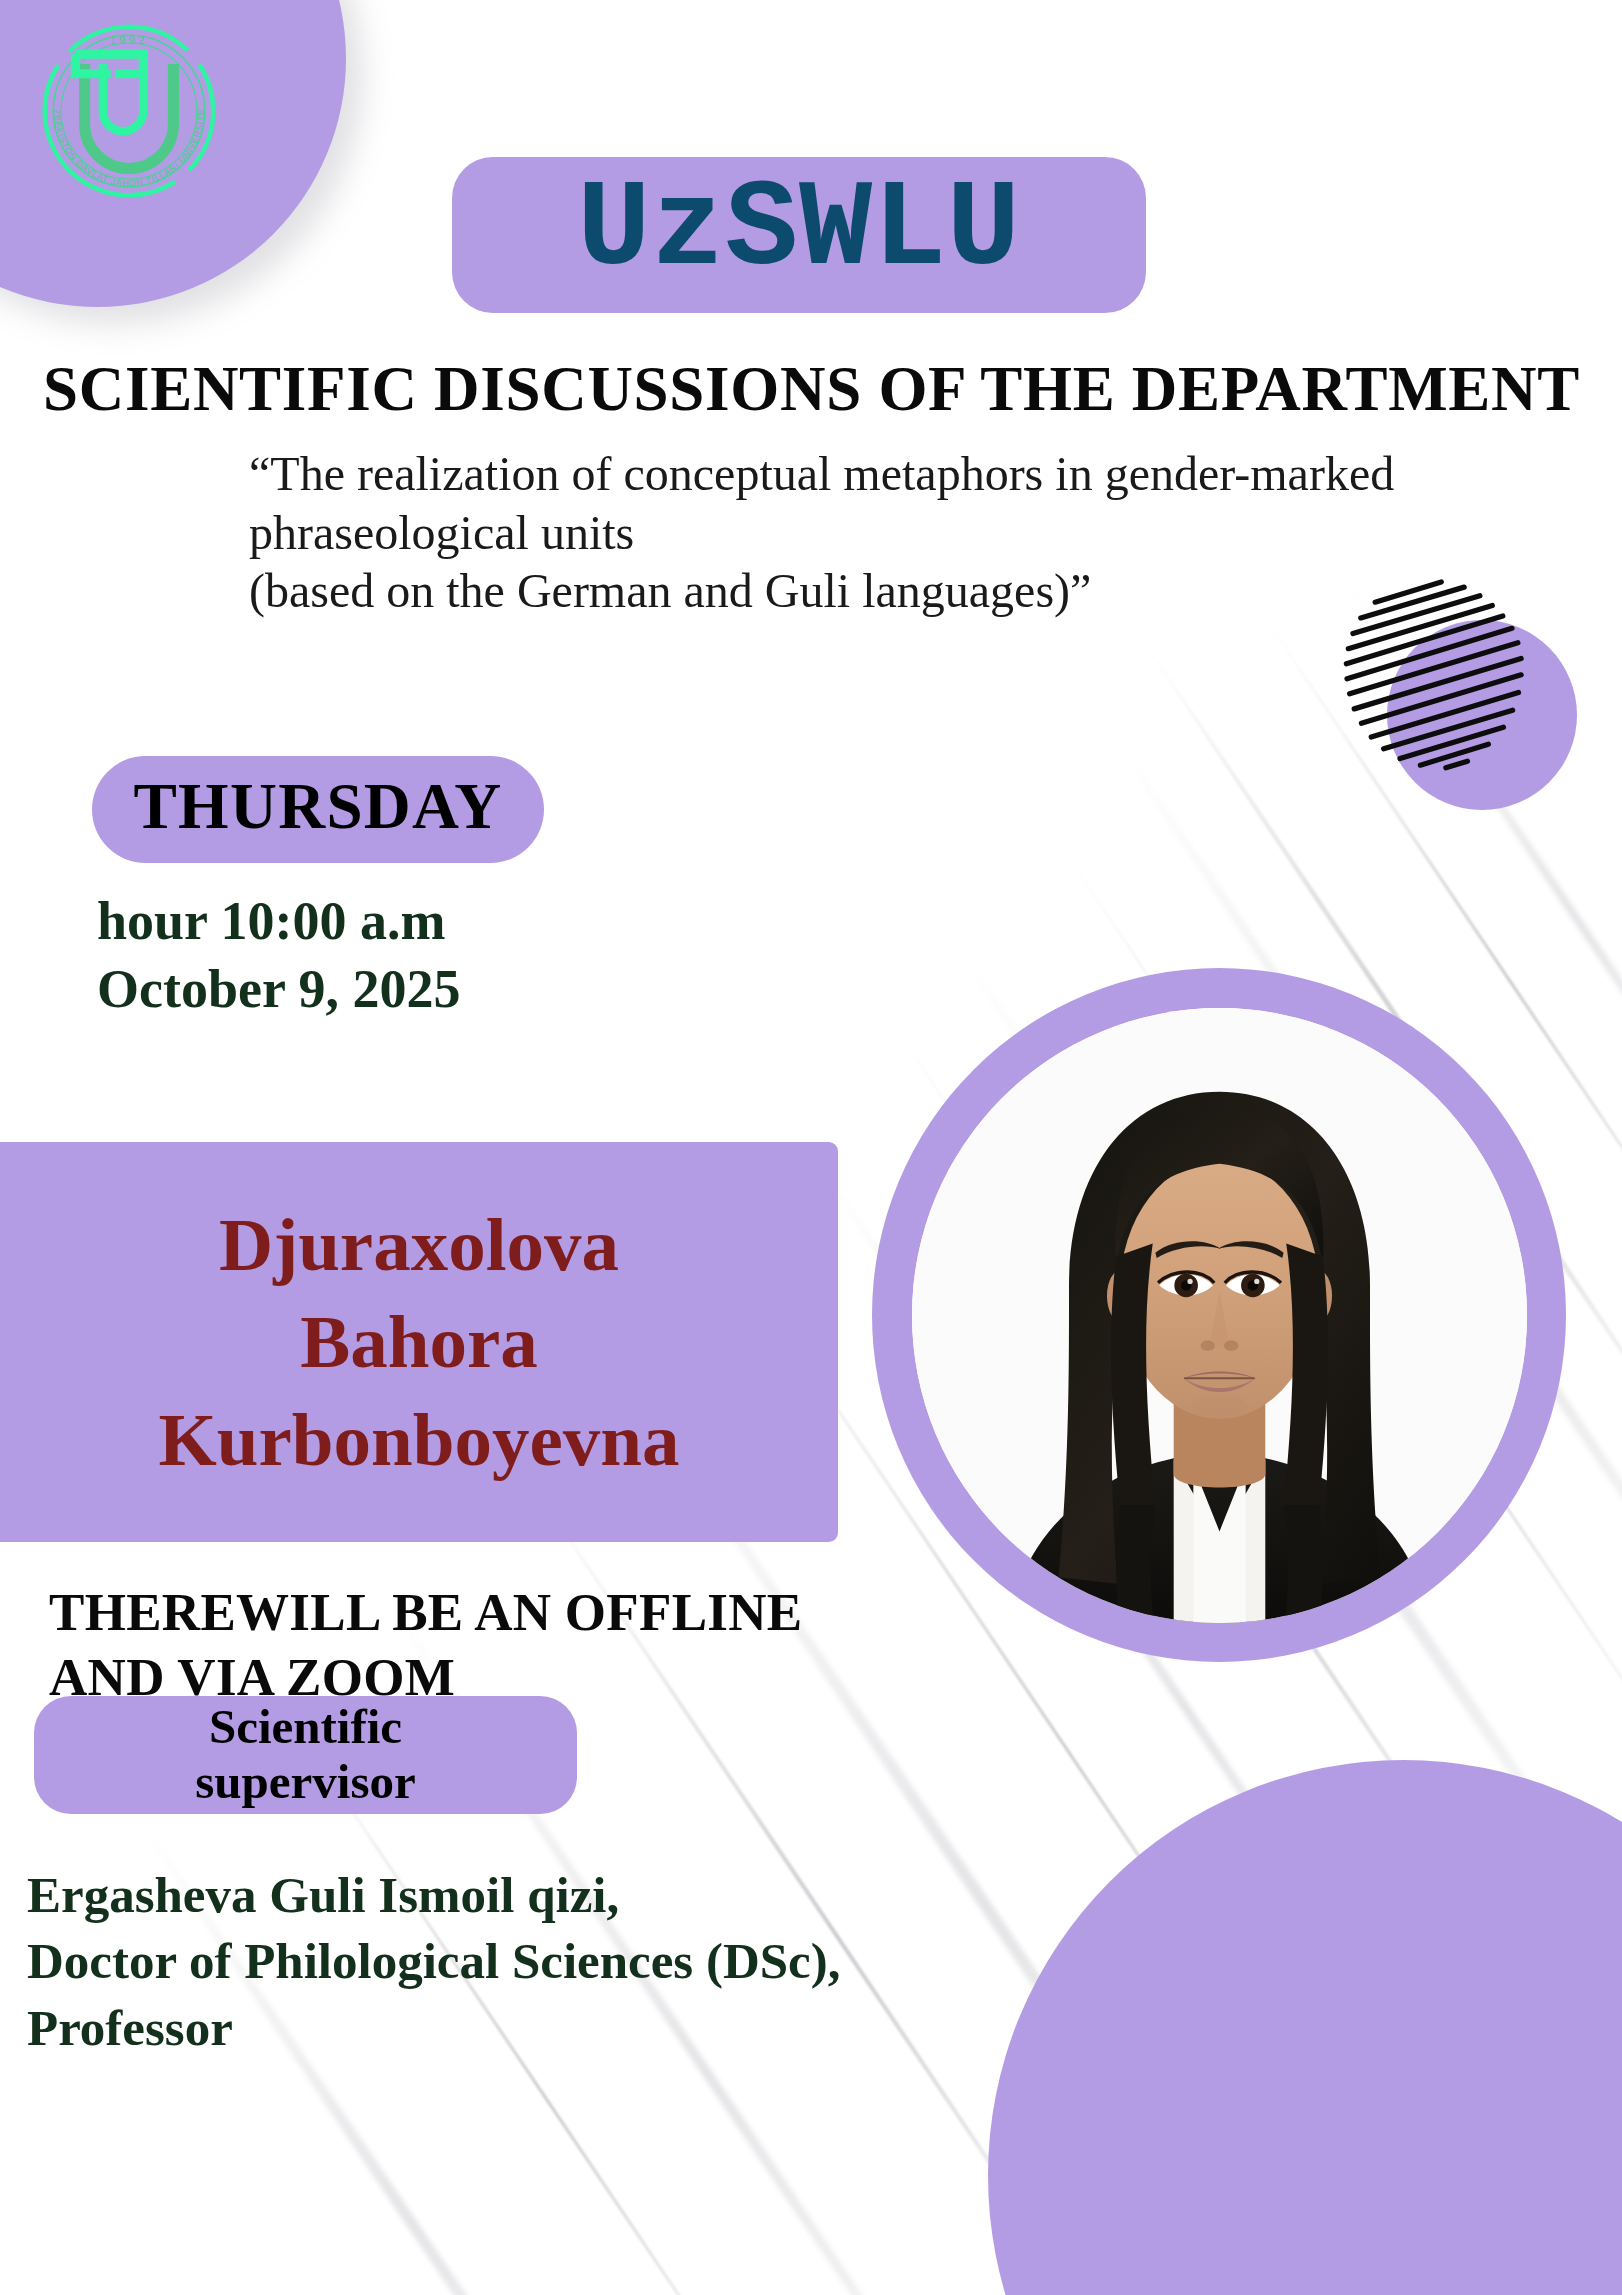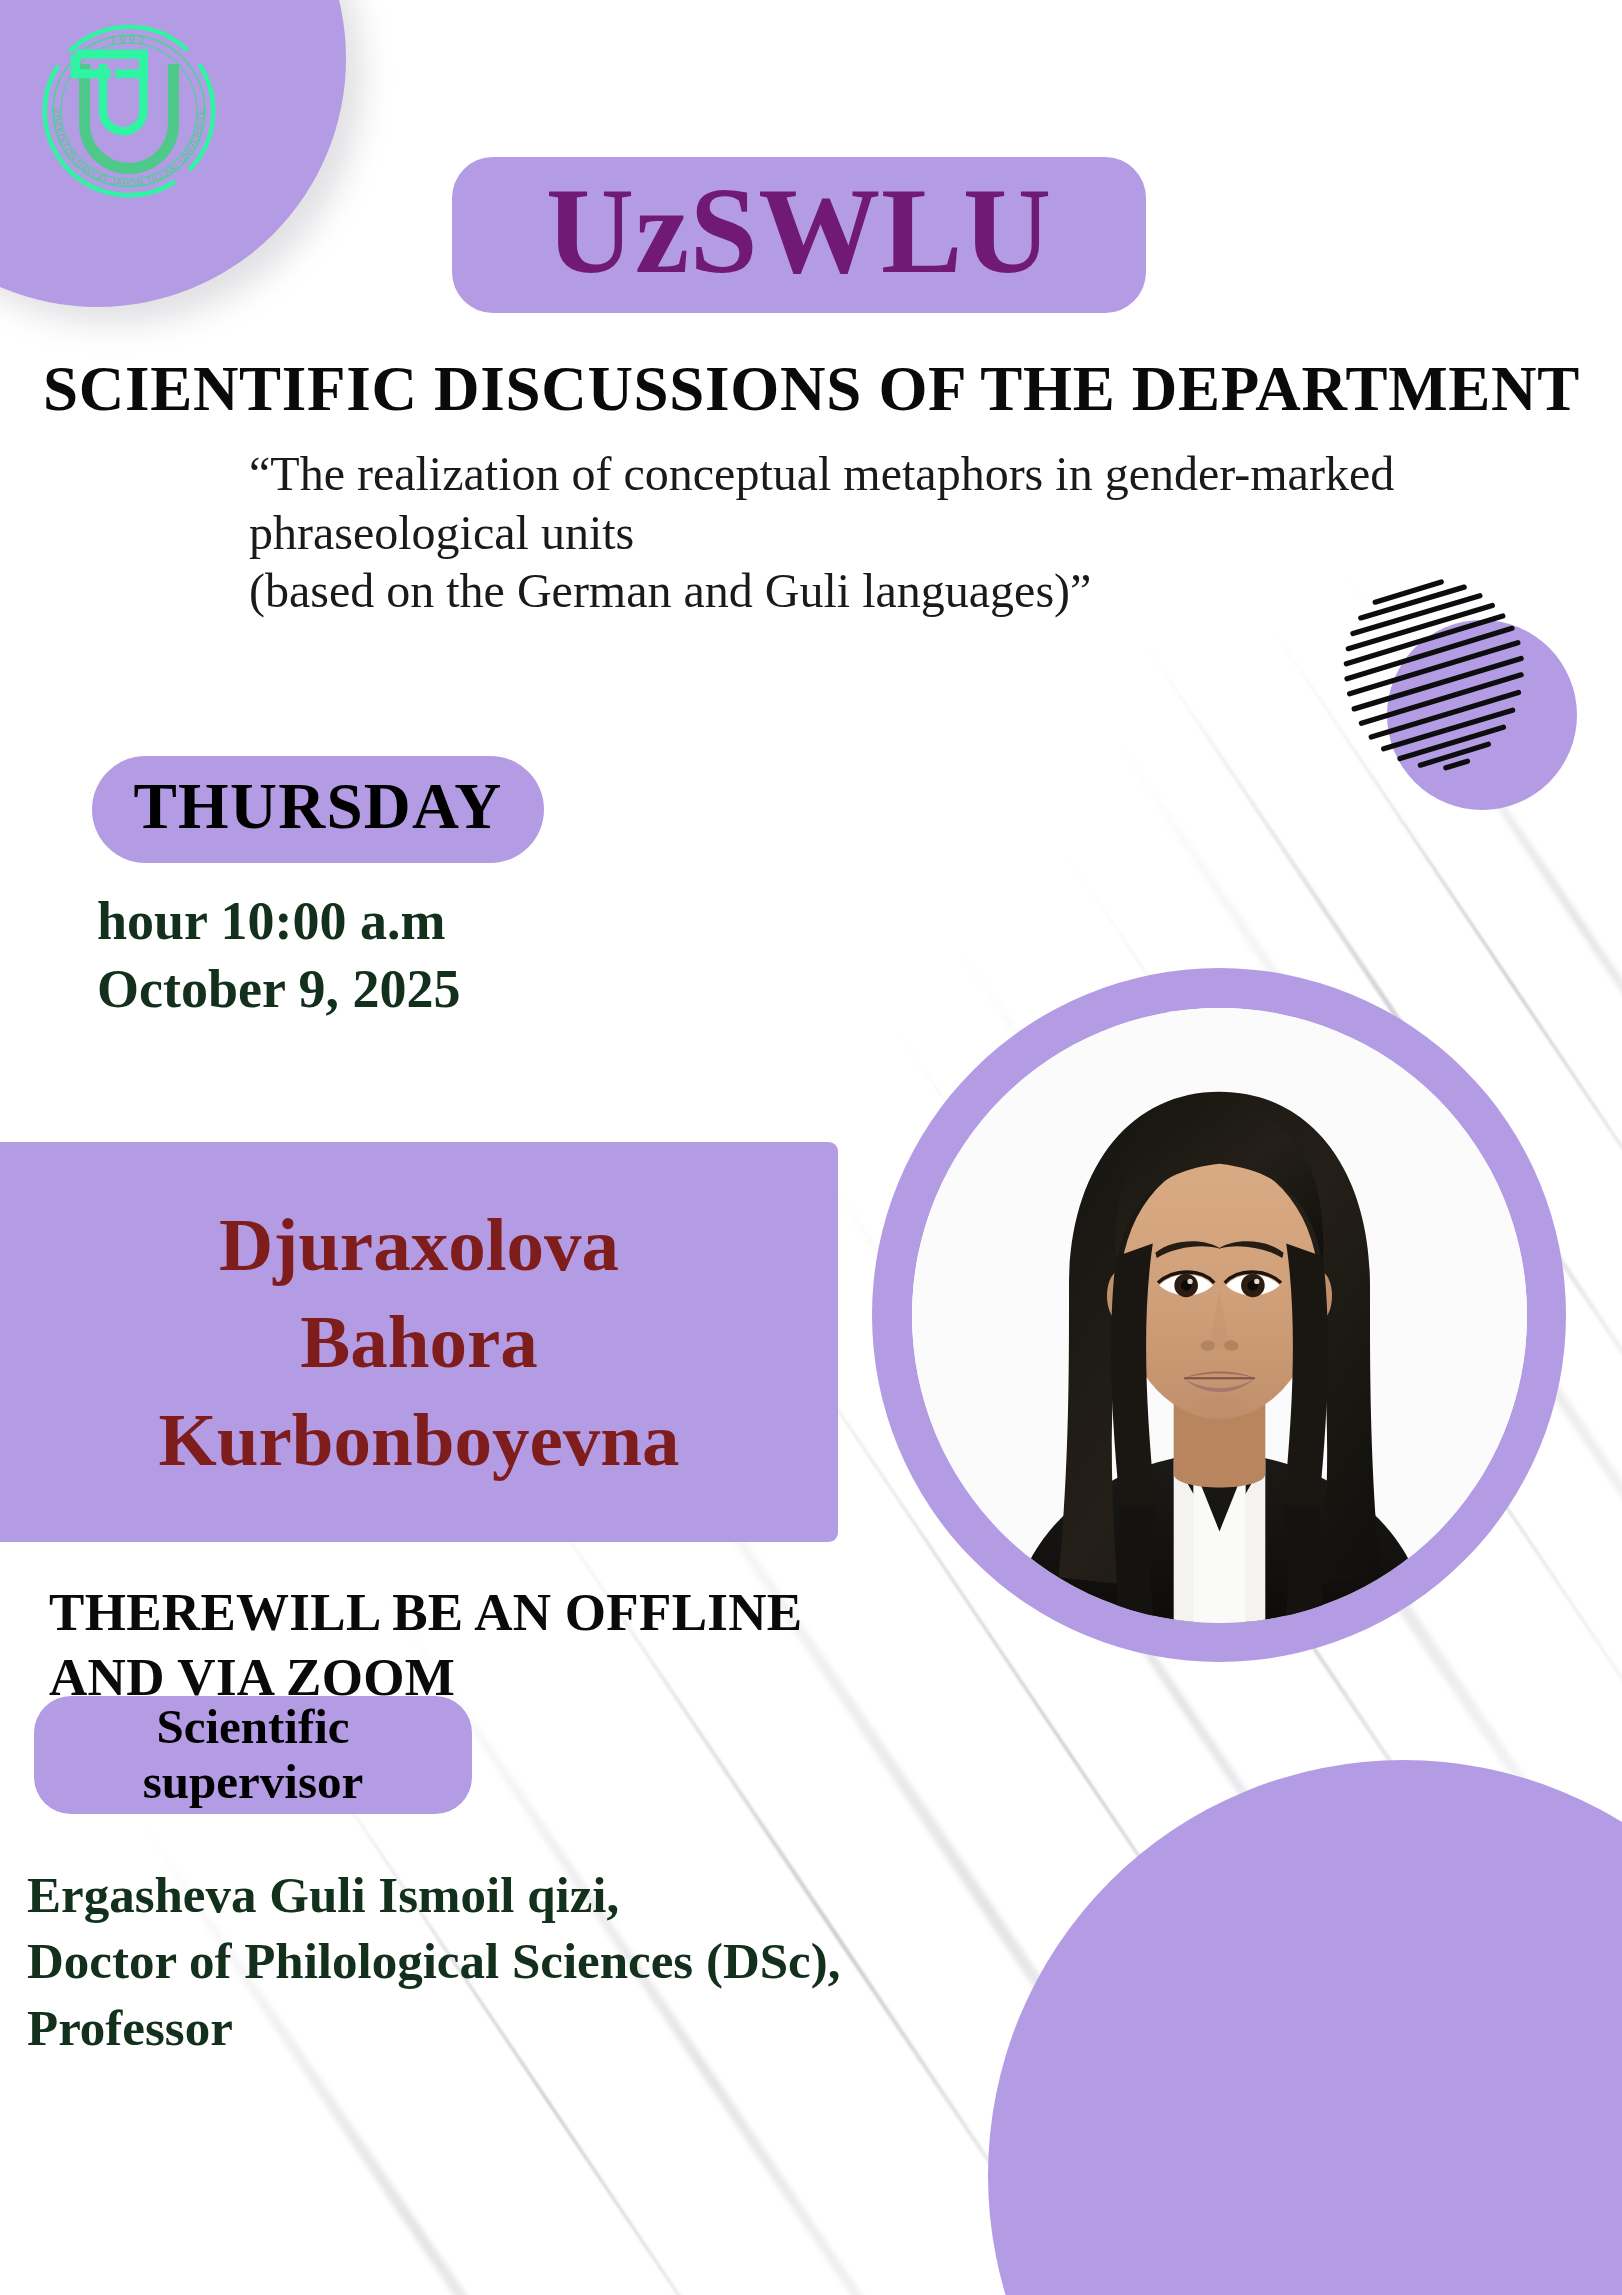--- a/index.html
+++ b/index.html
@@ -106,24 +106,25 @@
     background: #b49ce4;
     border-radius: 41px;
     z-index: 3;
     display: flex;
     align-items: center;
     justify-content: center;
   }
   .title-pill .title-text {
     font-size: 122px;
     font-weight: 700;
-    color: #701a75;
+    color: #0c4a6e;
     letter-spacing: 0.7px;
     line-height: 1;
     transform: translateY(-3.9px);
+    font-family: Liberation Mono, monospace;
   }
 
   
   .headline {
     position: absolute;
     left: 0;
     top: 353px;
     width: 1623px;
     text-align: center;
     font-size: 63px;
@@ -244,21 +245,21 @@
     color: #0a0a0a;
     line-height: 1.22;
     letter-spacing: 0.3px;
   }
 
   
   .supervisor-pill {
     position: absolute;
     left: 34px;
     top: 1696px;
-    width: 438px;
+    width: 543px;
     height: 118px;
     background: #b49ce4;
     border-radius: 37px;
     z-index: 3;
     display: flex;
     flex-direction: column;
     align-items: center;
     justify-content: center;
     line-height: 1.12;
   }

